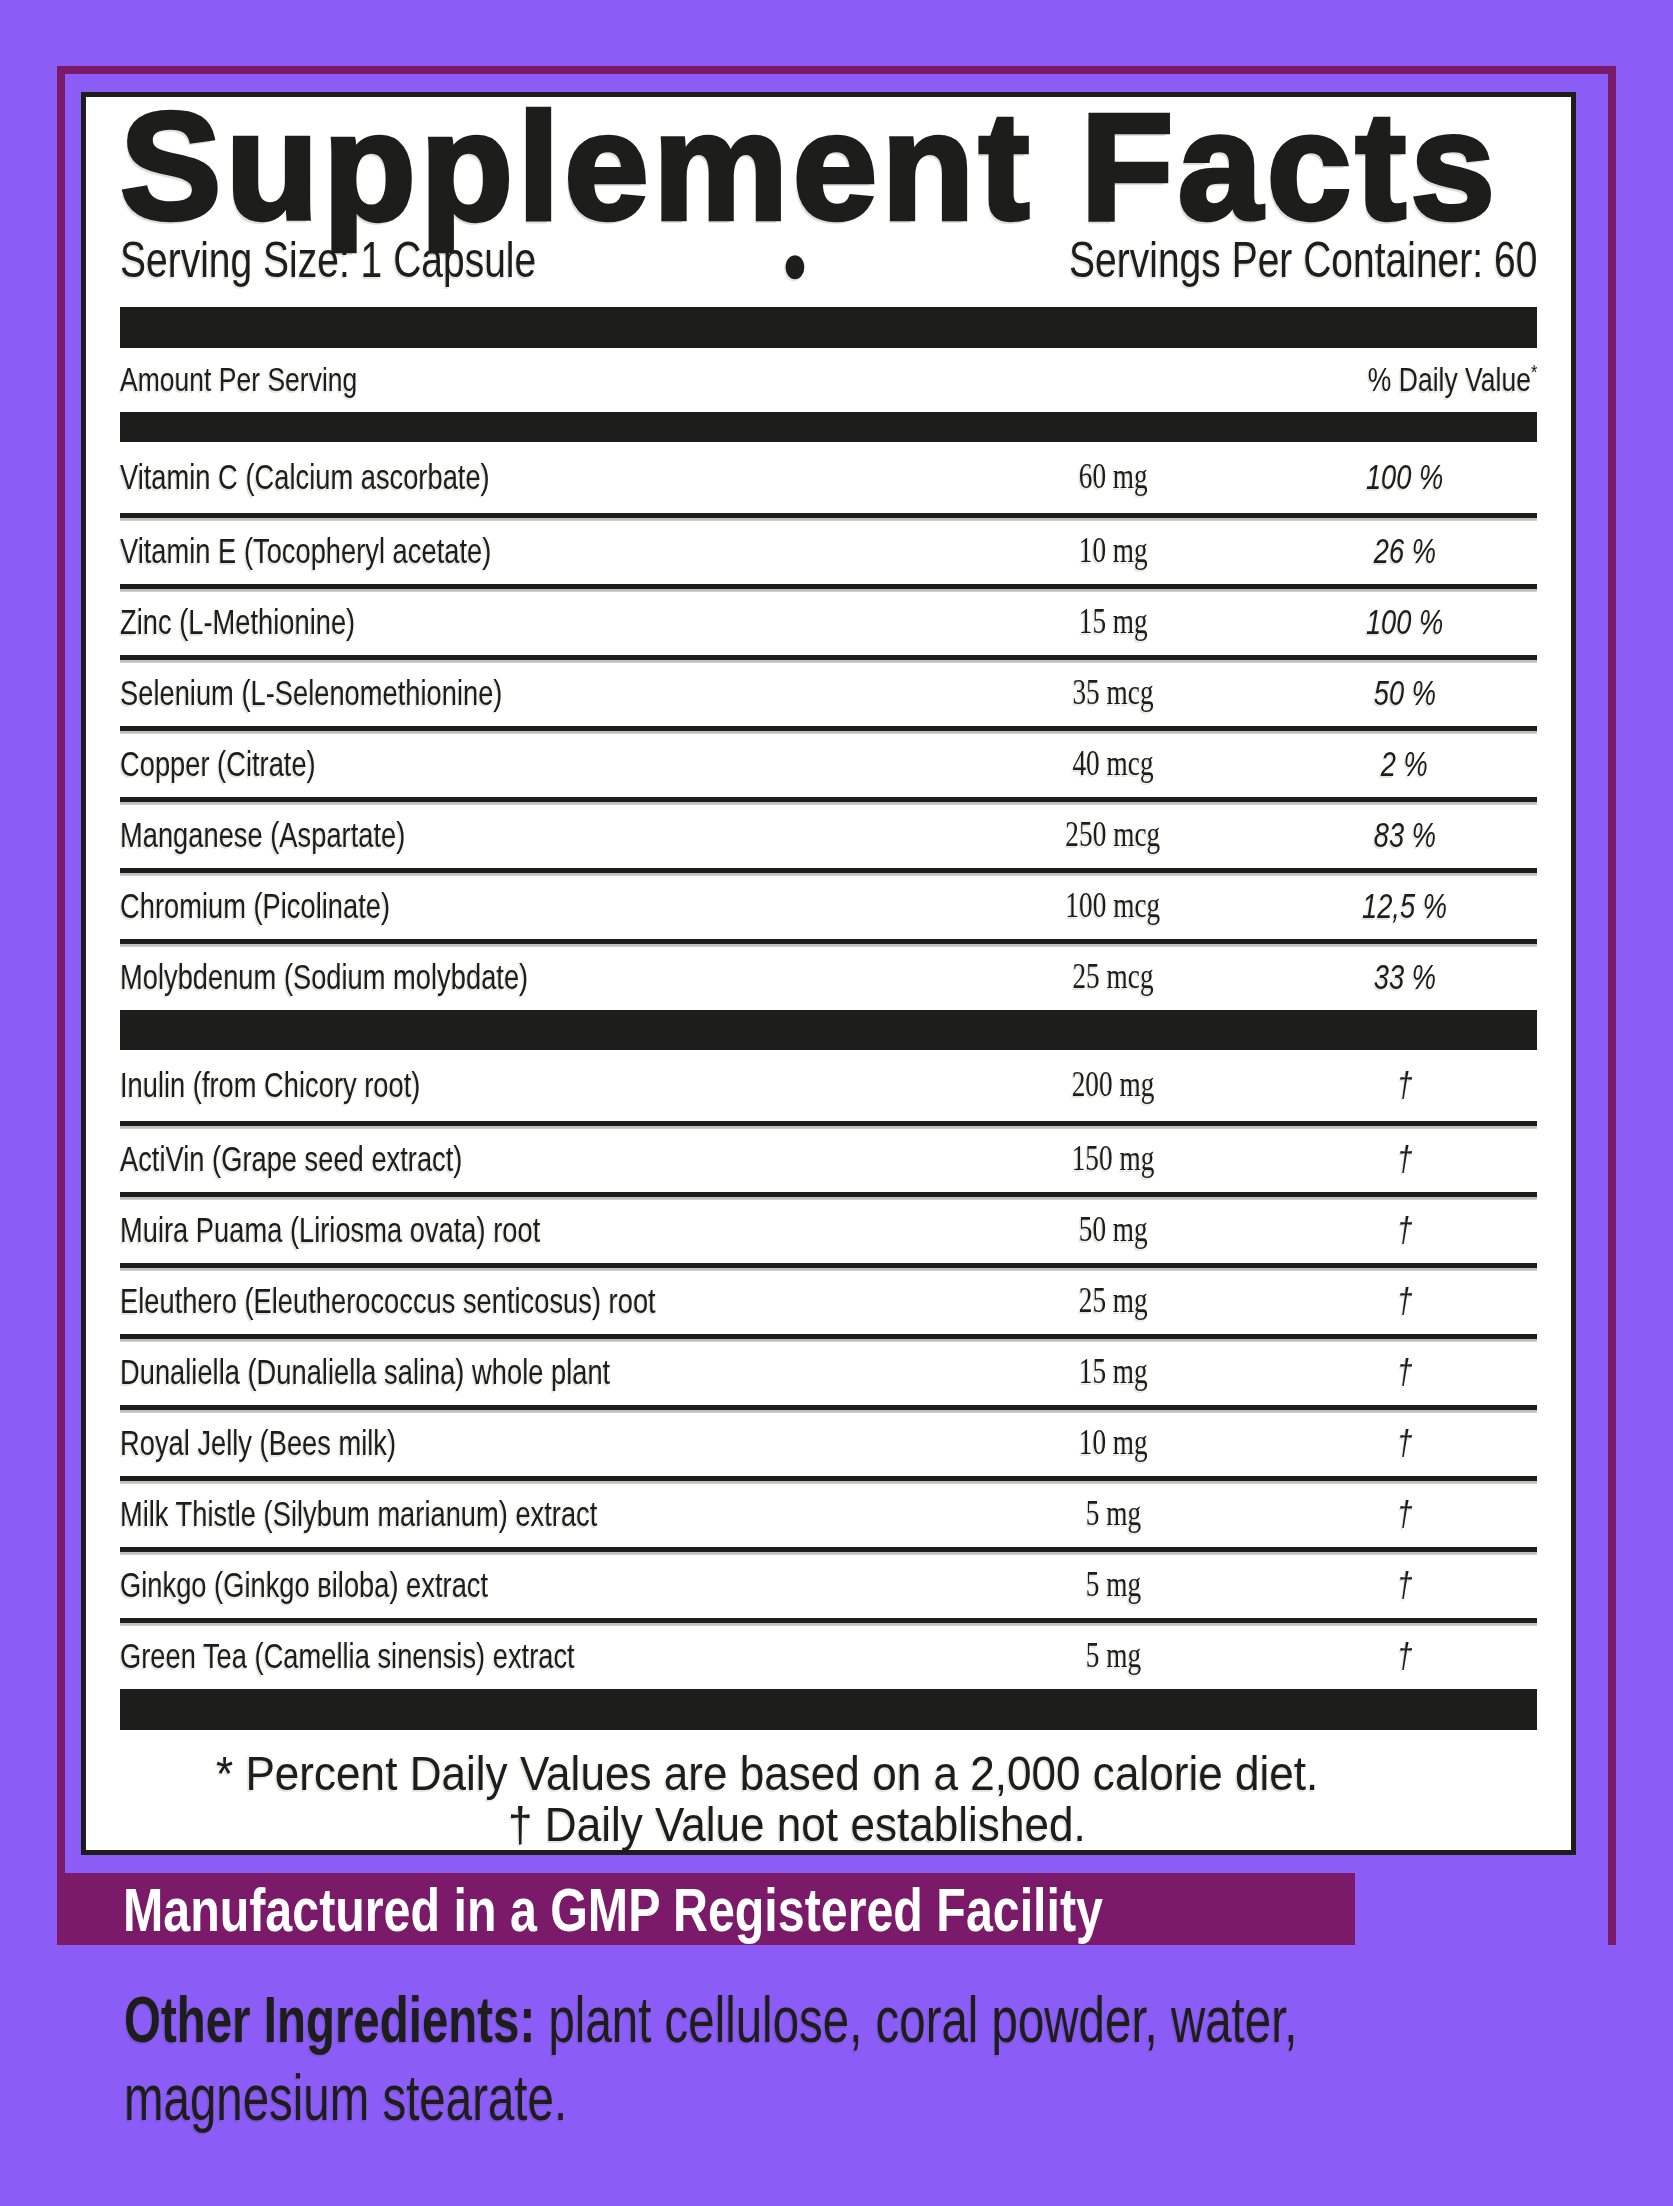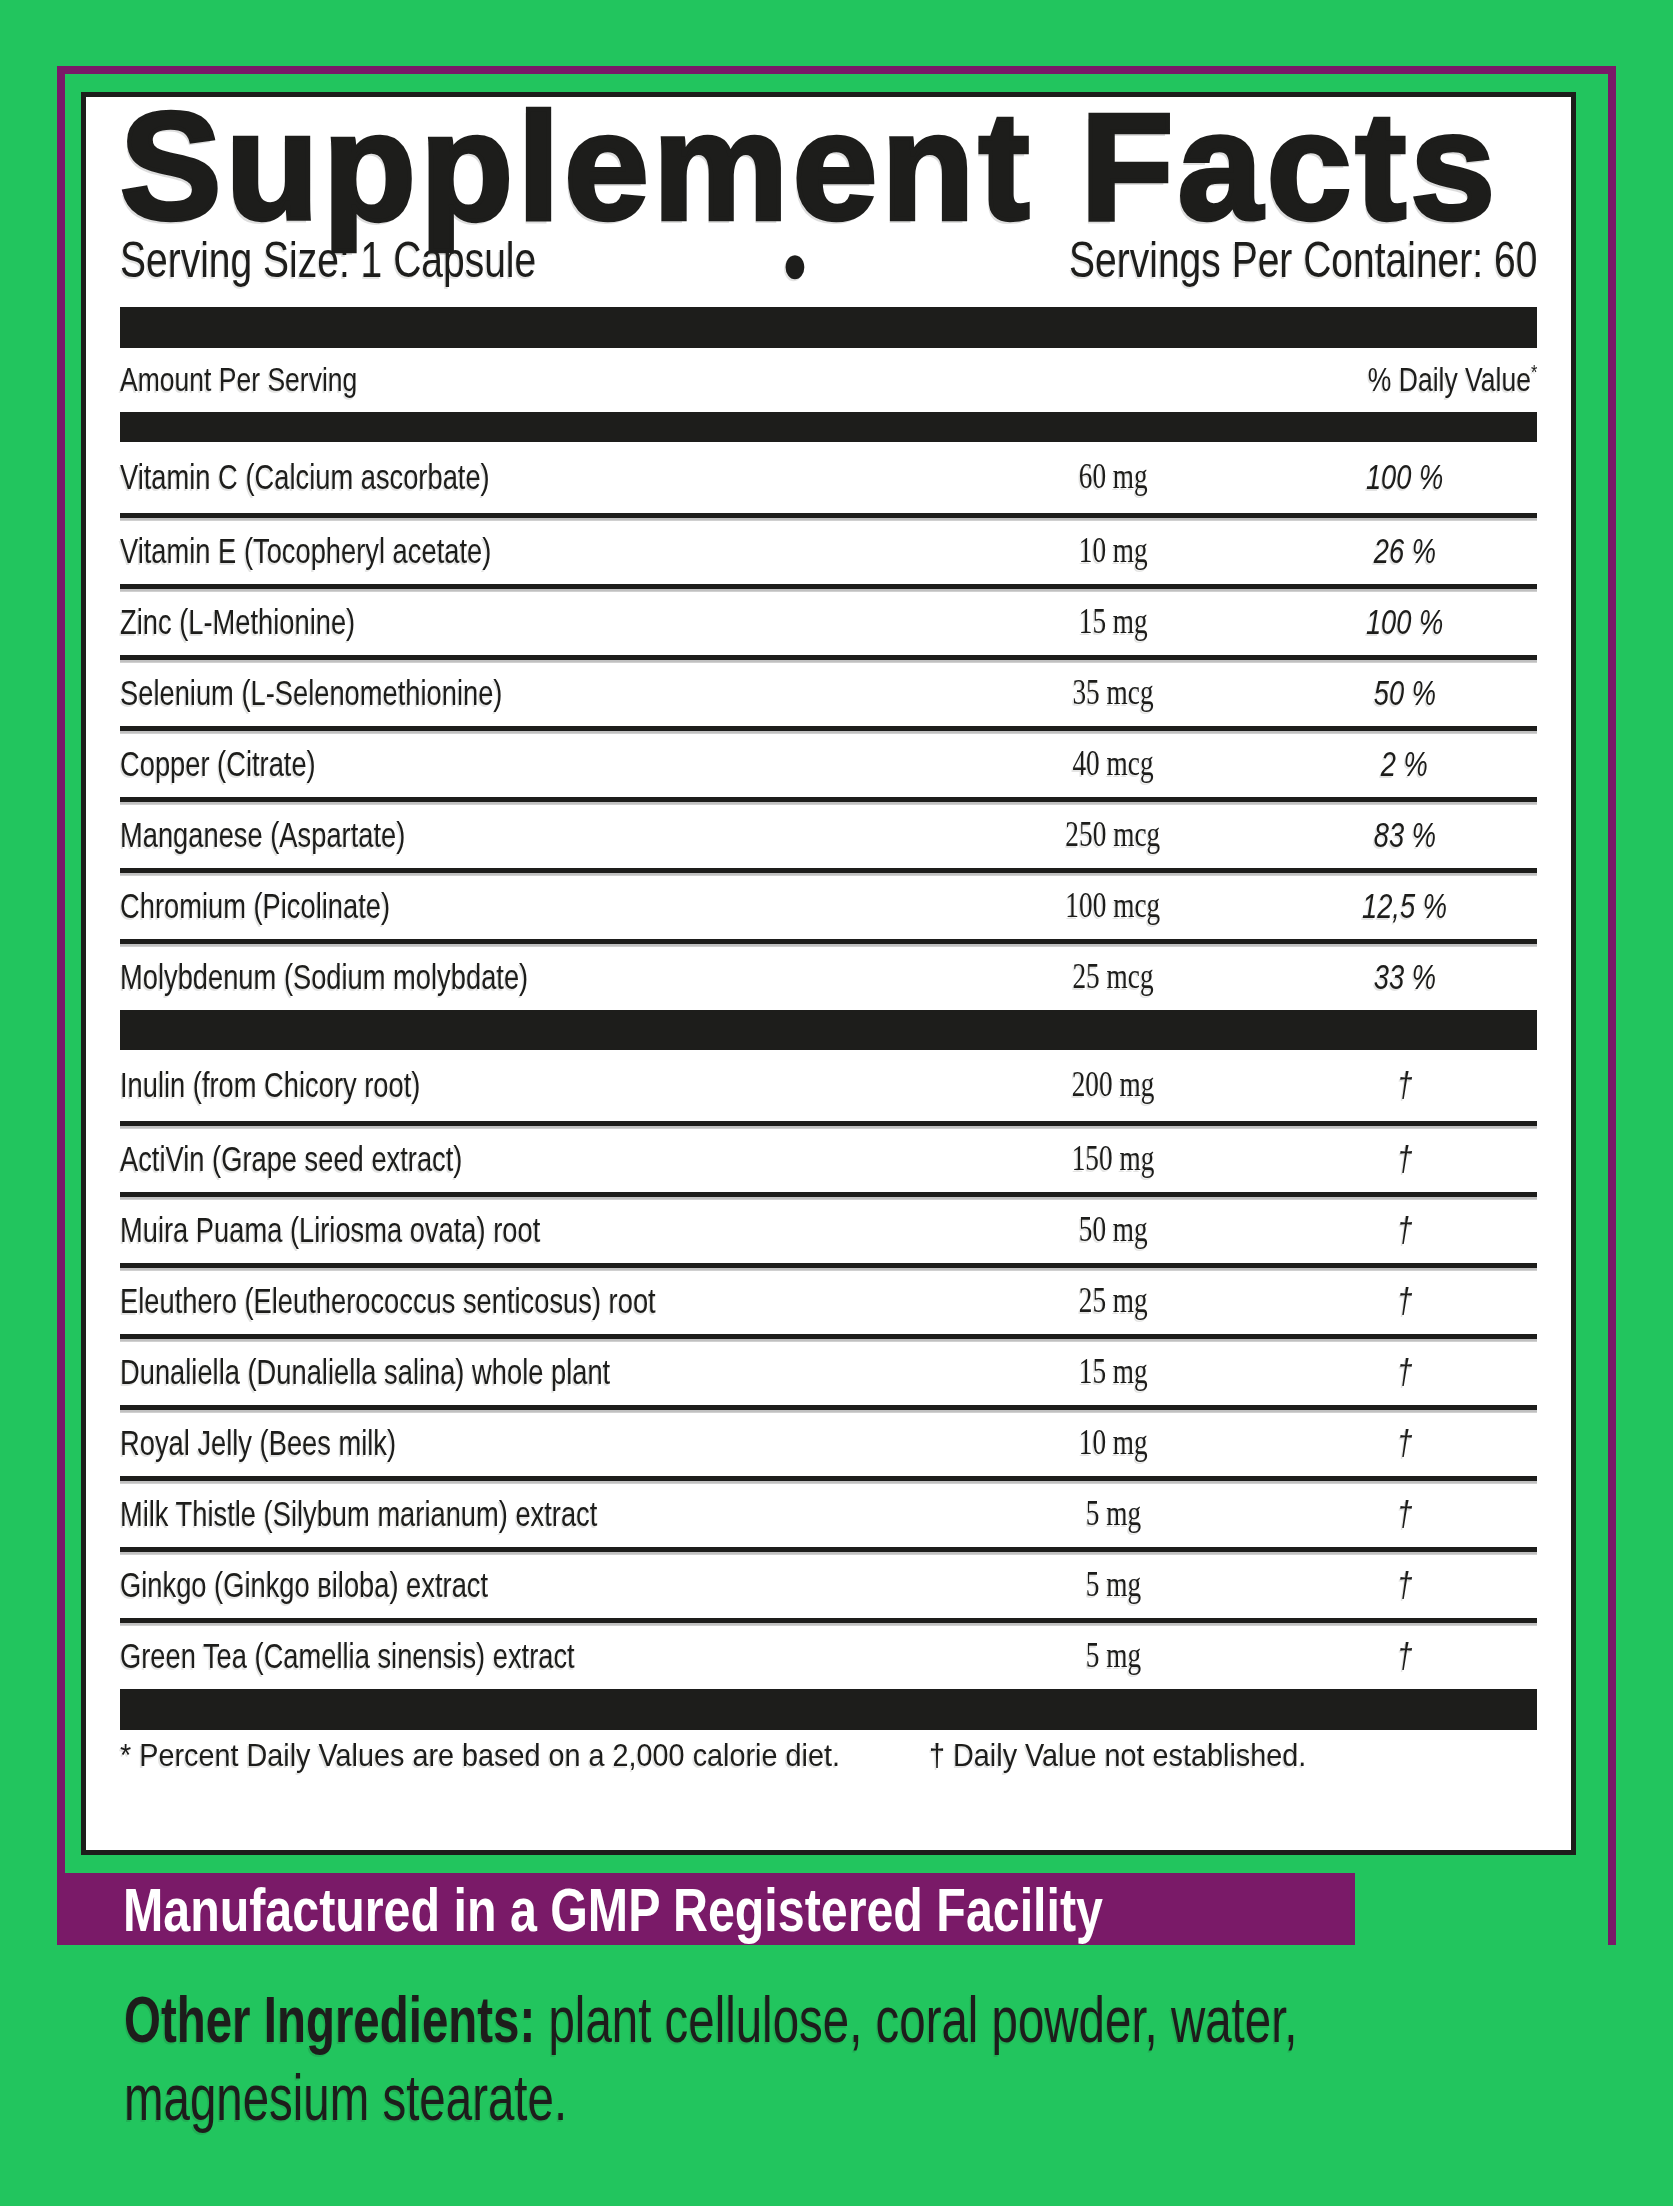--- a/index.html
+++ b/index.html
@@ -8,21 +8,21 @@
   }
   *{margin:0;padding:0;box-sizing:border-box;}
   html,body{background:#ffffff;}
   body{
     width:1674px;height:2206px;
     font-family:"Liberation Sans", sans-serif;
     color:var(--ink);
     position:relative;
     overflow:hidden;
   }
-  .page{position:relative;width:1674px;height:2206px;background:#22c55e;}
+  .page{position:relative;width:1674px;height:2206px;background:#8b5cf6;}
 
   
   .purple-frame{
     position:absolute;left:57px;top:66px;width:1559px;height:1879px;
     border:8.8px solid var(--purple);border-bottom:none;
   }
 
   
   .facts-box{
     position:absolute;left:16px;top:17.6px;width:1495px;height:1763px;
@@ -71,21 +71,21 @@
     font-size:35px;
   }
   .row + .row{
     border-top:5.3px solid var(--ink);
     box-shadow:inset 0 8px 0 -5.3px rgba(29,29,27,.28);
   }
   .c-name{flex:1;text-align:left;}
   .c-amt{width:318px;text-align:center;font-family:Liberation Serif, serif;}
   .c-dv{width:265px;text-align:center;font-style:italic;}
 
-  .footnotes{margin-top:0;font-size:32px;line-height:51px;}
+  .footnotes{margin-top:18px;font-size:49px;line-height:51px;text-align:center;}
   .fn{transform:scaleX(0.9);}
 
   
   .gmp-bar{
     position:absolute;left:57px;top:1873px;width:1298px;height:72px;
     background:var(--purple);
     display:flex;align-items:center;
     padding-left:66px;
     color:#fff;font-size:62px;font-weight:bold;
   }

